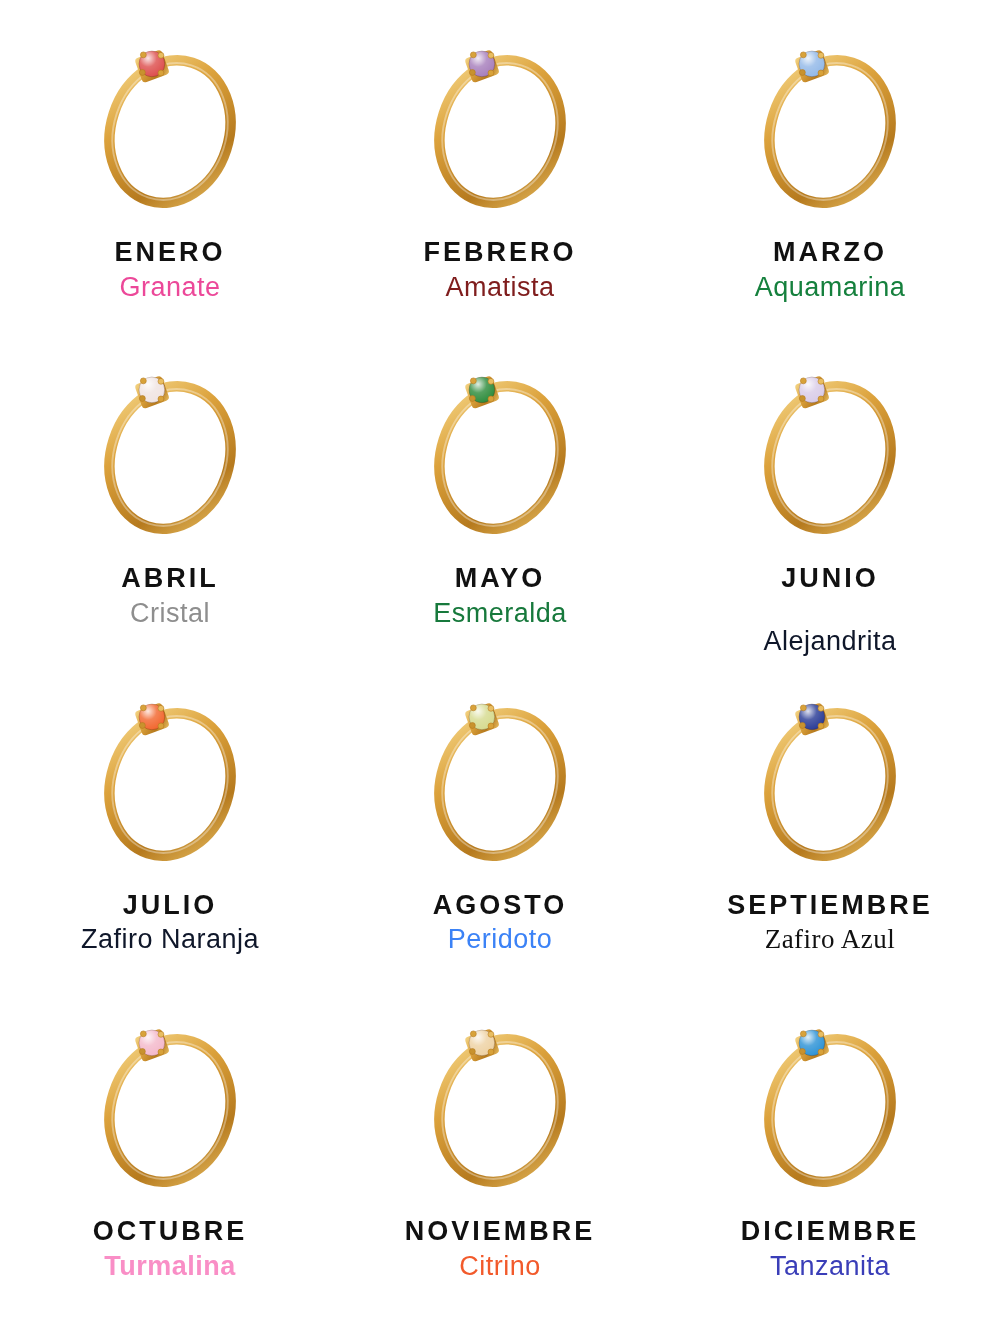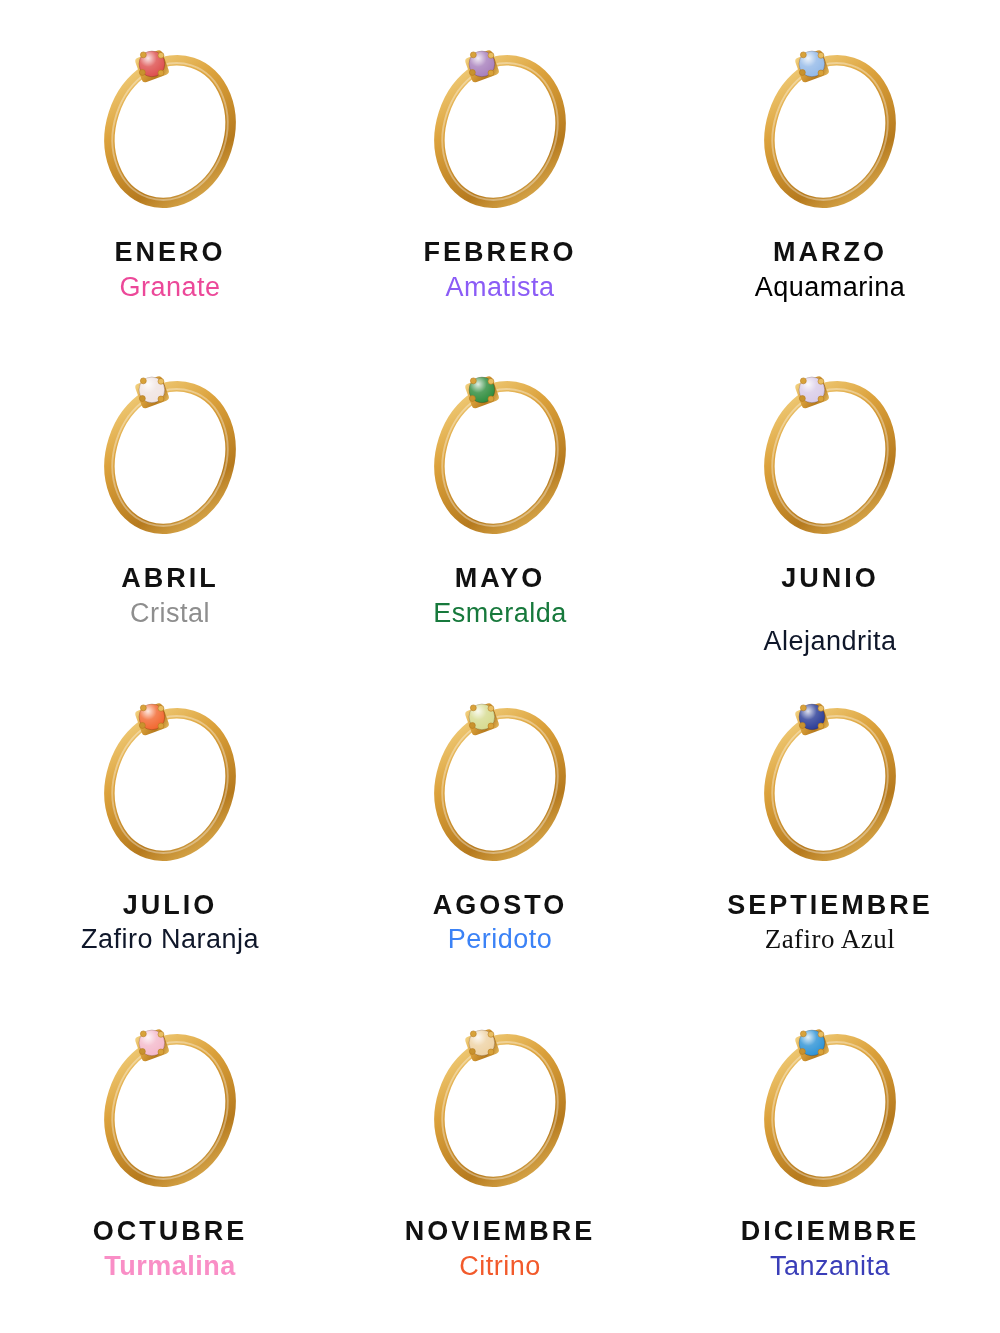--- a/index.html
+++ b/index.html
@@ -100,36 +100,36 @@
     <svg class="ring" viewBox="0 0 200 210">
       <use href="#band-shape"></use>
       <g transform="translate(81 44)">
         <circle r="13.5" stroke="rgba(60,20,0,0.25)" stroke-width="1" fill="#A77FBC"></circle>
         <circle r="13.5" fill="url(#shine)"></circle>
         <use href="#prongs"></use>
       </g>
     </svg>
     <figcaption class="caption">
       <div class="month">FEBRERO</div>
-      <div class="stone" style="color: #8b5cf6;">Amatista</div>
+      <div class="stone" style="color: #7f1d1d;">Amatista</div>
     </figcaption>
   </figure>
 
   <figure class="cell">
     <svg class="ring" viewBox="0 0 200 210">
       <use href="#band-shape"></use>
       <g transform="translate(81 44)">
         <circle r="13.5" stroke="rgba(60,20,0,0.25)" stroke-width="1" fill="#93B9E8"></circle>
         <circle r="13.5" fill="url(#shine)"></circle>
         <use href="#prongs"></use>
       </g>
     </svg>
     <figcaption class="caption">
       <div class="month">MARZO</div>
-      <div class="stone" style="color: #000000;">Aquamarina</div>
+      <div class="stone" style="color: #15803d;">Aquamarina</div>
     </figcaption>
   </figure>
 
   <figure class="cell">
     <svg class="ring" viewBox="0 0 200 210">
       <use href="#band-shape"></use>
       <g transform="translate(81 44)">
         <circle r="13.5" stroke="rgba(60,20,0,0.25)" stroke-width="1" fill="#F0E4E2"></circle>
         <circle r="13.5" fill="url(#shine)"></circle>
         <use href="#prongs"></use>

